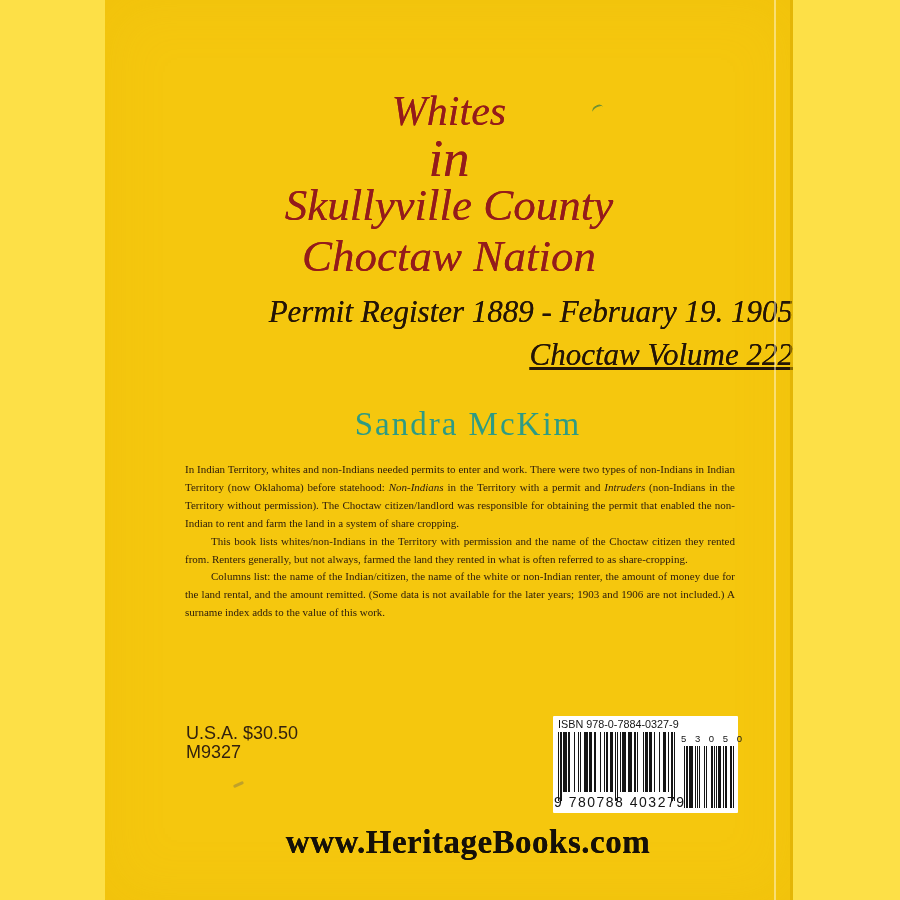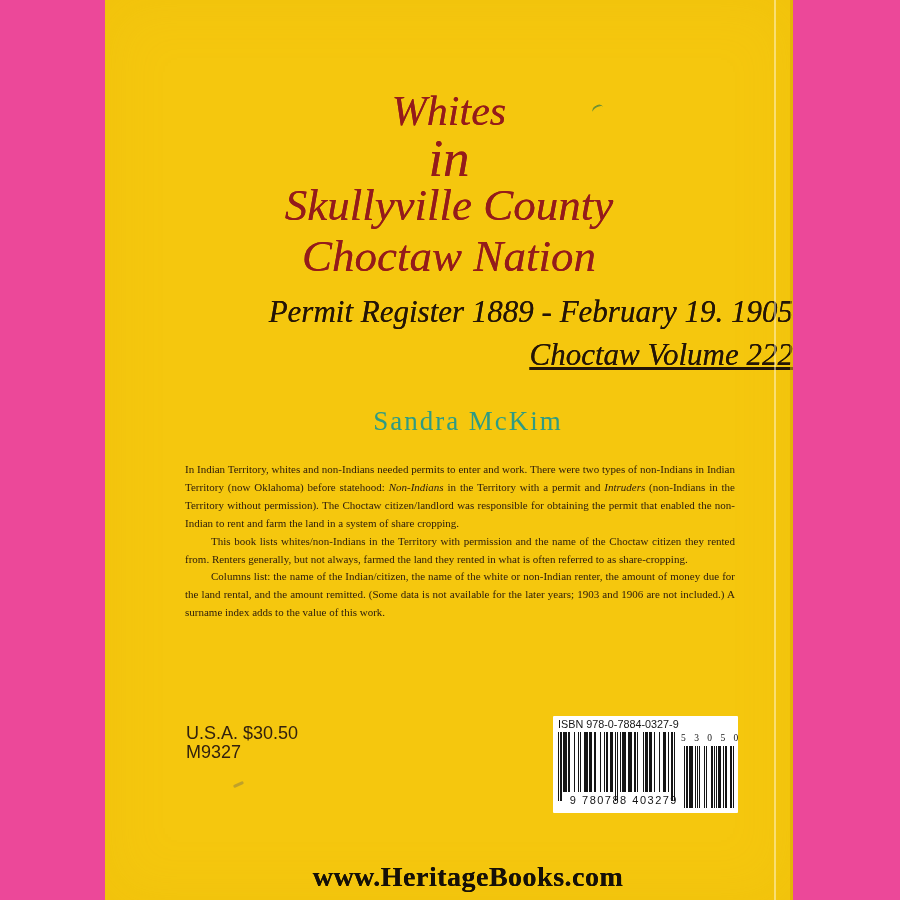--- a/index.html
+++ b/index.html
@@ -1,68 +1,68 @@
 <!DOCTYPE html>
 <html><head>
 <meta charset="utf-8">
 <style>
   html,body{margin:0;padding:0;}
   body{
     width:900px;height:900px;background:#ffffff;overflow:hidden;
     font-family:"Liberation Serif", serif;
   }
-  .page{position:relative;width:900px;height:900px;background:#ec4899;}
+  .page{position:relative;width:900px;height:900px;background:#fde047;}
   .cover{
     position:absolute;left:105px;top:0;width:688px;height:900px;
     background:#f5c70e;
     box-shadow:inset 0 0 60px rgba(222,170,0,0.18);
   }
   
   .title{position:absolute;top:86px;left:0;width:100%;text-align:center;
     color:#941b1b;font-style:italic;font-family:"Liberation Serif",serif;
     text-shadow:0 0 .5px #941b1b;}
   .t1{font-size:42px;line-height:50px;}
   .t2{font-size:53px;line-height:44px;}
   .t3{font-size:45px;line-height:50px;}
   .t4{font-size:45px;line-height:52px;}
   .sub{position:absolute;left:0;width:100%;text-align:right;color:#241507;
     font-style:italic;font-family:"Liberation Serif",serif;font-size:31px;
     text-shadow:0 0 .4px #241507;}
   .sub1{top:294px;}
   .sub2{top:337px;text-decoration:underline;}
   .author{position:absolute;top:406px;left:50%;transform:translateX(calc(-50% + 19px));
-    color:#2e9b84;font-size:27px;letter-spacing:2px;font-family:"Liberation Serif",serif;}
+    color:#2e9b84;font-size:33px;letter-spacing:2px;font-family:"Liberation Serif",serif;}
   
   .desc{position:absolute;left:80px;top:461px;width:550px;
     font-size:11px;line-height:17.9px;color:#2a1a0c;text-align:justify;
     font-family:"Liberation Serif",serif;}
   .desc p{margin:0;padding:0;}
   .desc p.ind{text-indent:26px;}
   .desc i{font-style:italic;}
   
   .price{position:absolute;left:81px;top:724px;font-size:18px;line-height:19px;
     color:#33210e;font-family:Liberation Sans, sans-serif;}
   
   .bcbox{position:absolute;left:448px;top:716px;width:185px;height:97px;
     background:#ffffff;border-radius:1px;}
   .isbn{position:absolute;left:5px;top:2px;width:175px;
     font-family:"Liberation Sans",sans-serif;font-size:10.8px;font-weight:normal;
     color:#141414;white-space:nowrap;}
   .bc-main{position:absolute;left:5px;top:16px;width:117px;height:76px;fill:#151515;}
   .bcdigits{position:absolute;left:1px;top:78px;width:124px;text-align:right;
-    font-family:"Liberation Sans",sans-serif;font-size:11px;letter-spacing:1.5px;
+    font-family:"Liberation Sans",sans-serif;font-size:14px;letter-spacing:1.5px;
     color:#141414;white-space:nowrap;}
   .addondigits{position:absolute;left:128px;top:17px;width:56px;text-align:center;
-    font-family:Liberation Serif, serif;font-size:9.5px;letter-spacing:3px;
+    font-family:Liberation Sans, sans-serif;font-size:9.5px;letter-spacing:3px;
     color:#141414;white-space:nowrap;}
   .bc-addon{position:absolute;left:131px;top:30px;width:50px;height:62px;fill:#151515;}
   
   .site{position:absolute;top:824px;left:50%;transform:translateX(calc(-50% + 19px));
-    font-family:"Liberation Serif",serif;font-weight:bold;font-size:28px;
-    color:#151008;letter-spacing:.5px;text-shadow:0 0 .6px #151008;margin-top:37px;}
+    font-family:"Liberation Serif",serif;font-weight:bold;font-size:33px;
+    color:#151008;letter-spacing:.5px;text-shadow:0 0 .6px #151008;}
   
   .crease{position:absolute;left:669px;top:0;width:2px;height:100%;
     background:rgba(255,248,214,.5);}
   .edge{position:absolute;right:0;top:0;width:3px;height:100%;
     background:rgba(216,171,0,.55);}
   .mark1{position:absolute;left:487px;top:105px;width:12px;height:7px;
     border-top:2px solid #46803f;border-radius:60%;transform:rotate(-28deg);opacity:.75;}
   .mark2{position:absolute;left:128px;top:783px;width:11px;height:3px;
     background:#8a7b45;opacity:.5;transform:rotate(-25deg);border-radius:2px;}
 </style>

